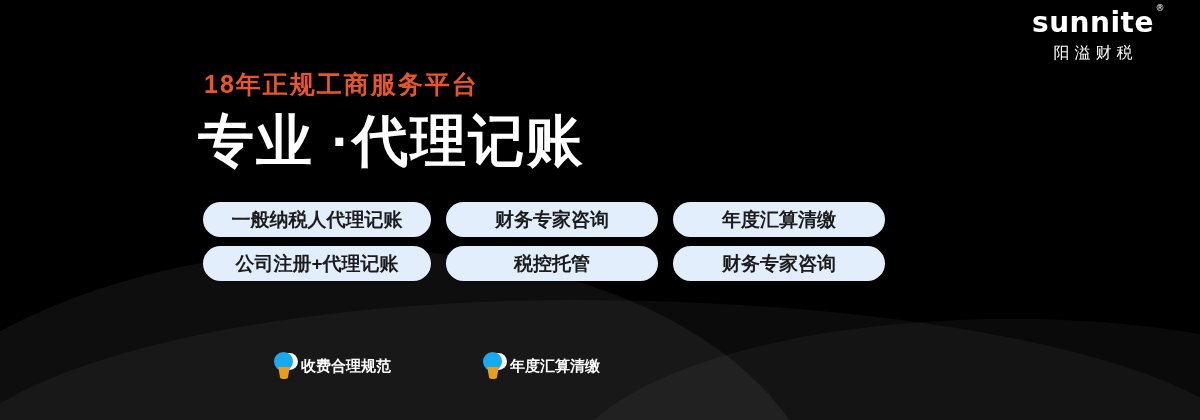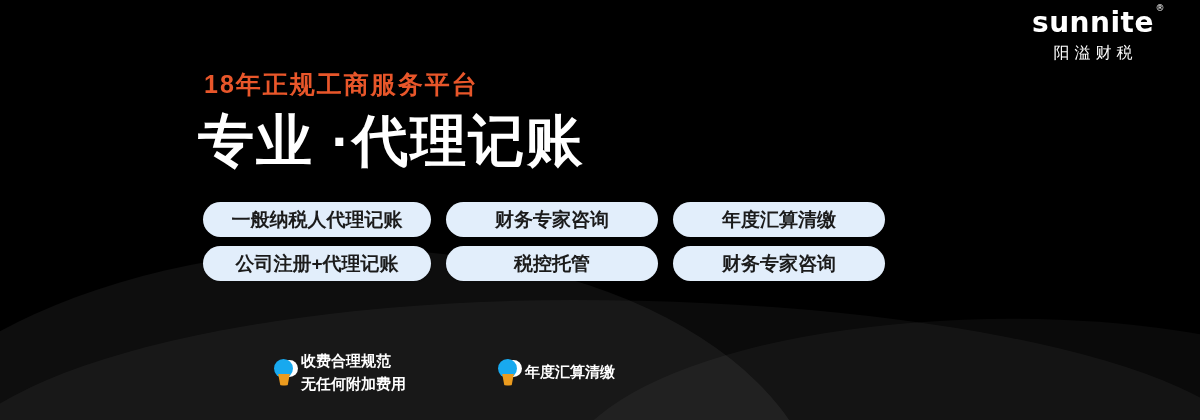--- a/index.html
+++ b/index.html
@@ -228,21 +228,20 @@
   <div class="features">
 
     <div class="feature">
       <div class="bulb-icon">
         <div class="glow"></div>
         <div class="globe"></div>
         <div class="base"></div>
       </div>
       <div class="feature-text">
         <div>收费合理规范</div>
-        <div>无任何附加费用</div>
       </div>
     </div>
 
     <div class="feature">
       <div class="bulb-icon">
         <div class="glow"></div>
         <div class="globe"></div>
         <div class="base"></div>
       </div>
       <div class="feature-text">

